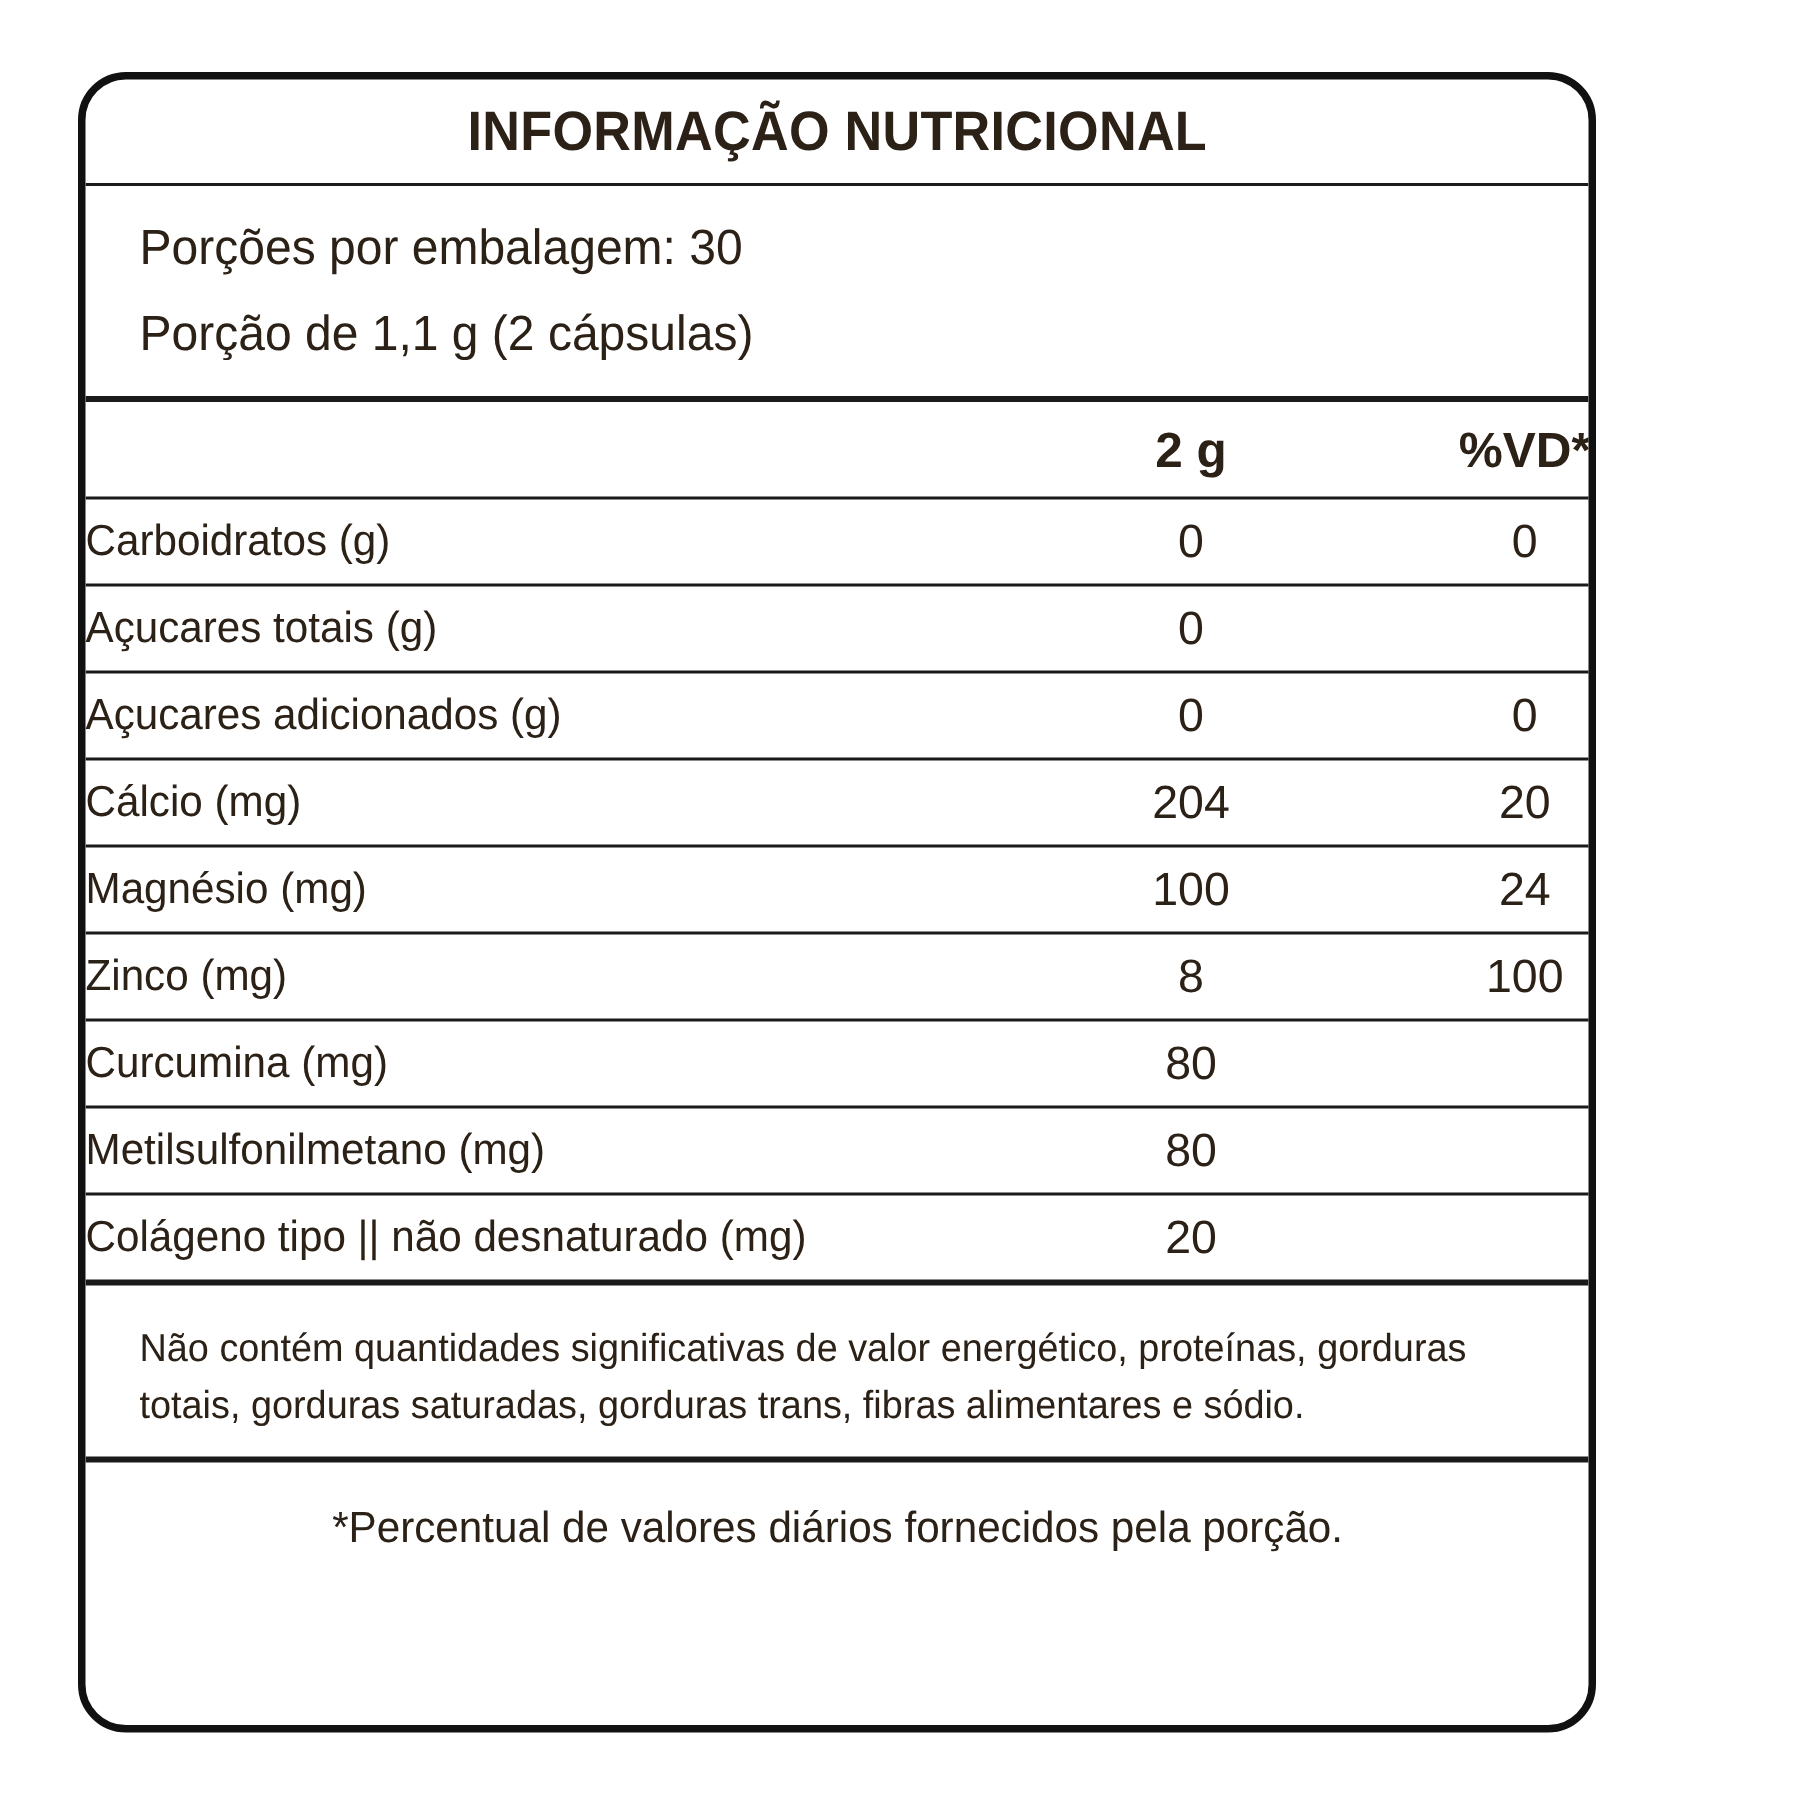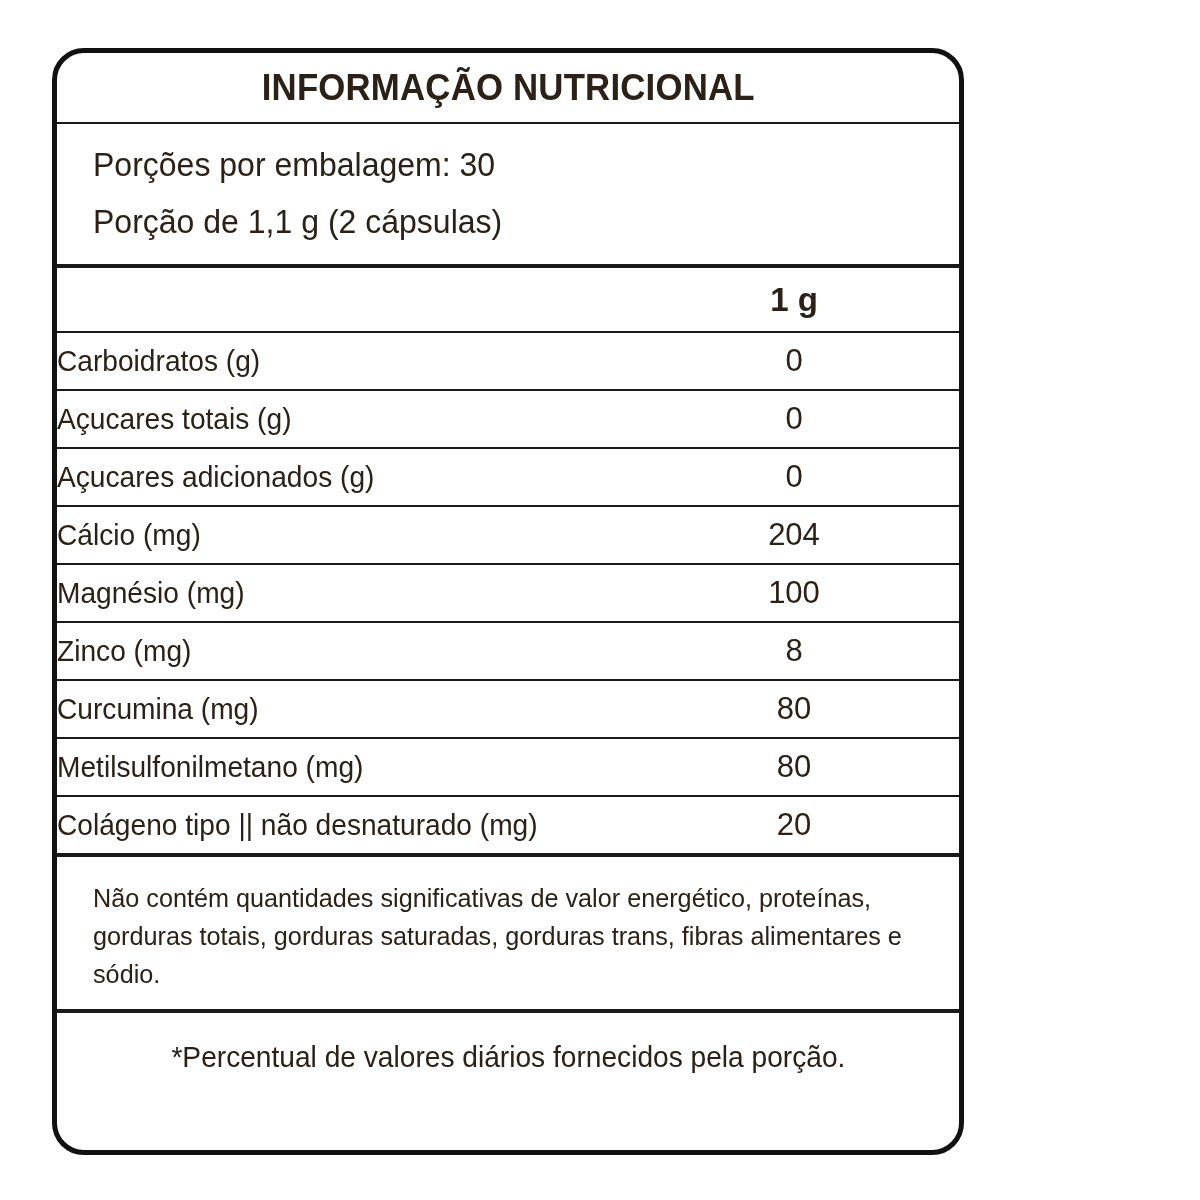--- a/index.html
+++ b/index.html
@@ -13,21 +13,21 @@
     font-family: "Liberation Sans", sans-serif;
     color: #2b2117;
     overflow: hidden;
   }
 
   
   #nutrition-panel {
     position: absolute;
     left: 52px;
     top: 48px;
-    width: 912px;
+    width: 1012px;
     height: 1107px;
     box-sizing: border-box;
     border: 5px solid #111111;
     border-radius: 32px;
     background: #ffffff;
     overflow: hidden;
   }
 
   
   .title-block {
@@ -150,21 +150,21 @@
 
   <table class="nutrient-table">
     <colgroup>
       <col class="c-label">
       <col class="c-amount">
       <col class="c-dv">
     </colgroup>
     <thead>
       <tr>
         <th class="hdr-label"></th>
-        <th>1 g</th>
+        <th>2 g</th>
         <th>%VD*</th>
       </tr>
     </thead>
     <tbody id="nutrient-rows">
         <tr>
           <td class="cell-label">Carboidratos (g)</td>
           <td class="cell-amount">0</td>
           <td class="cell-dv">0</td>
         </tr>
         <tr>

